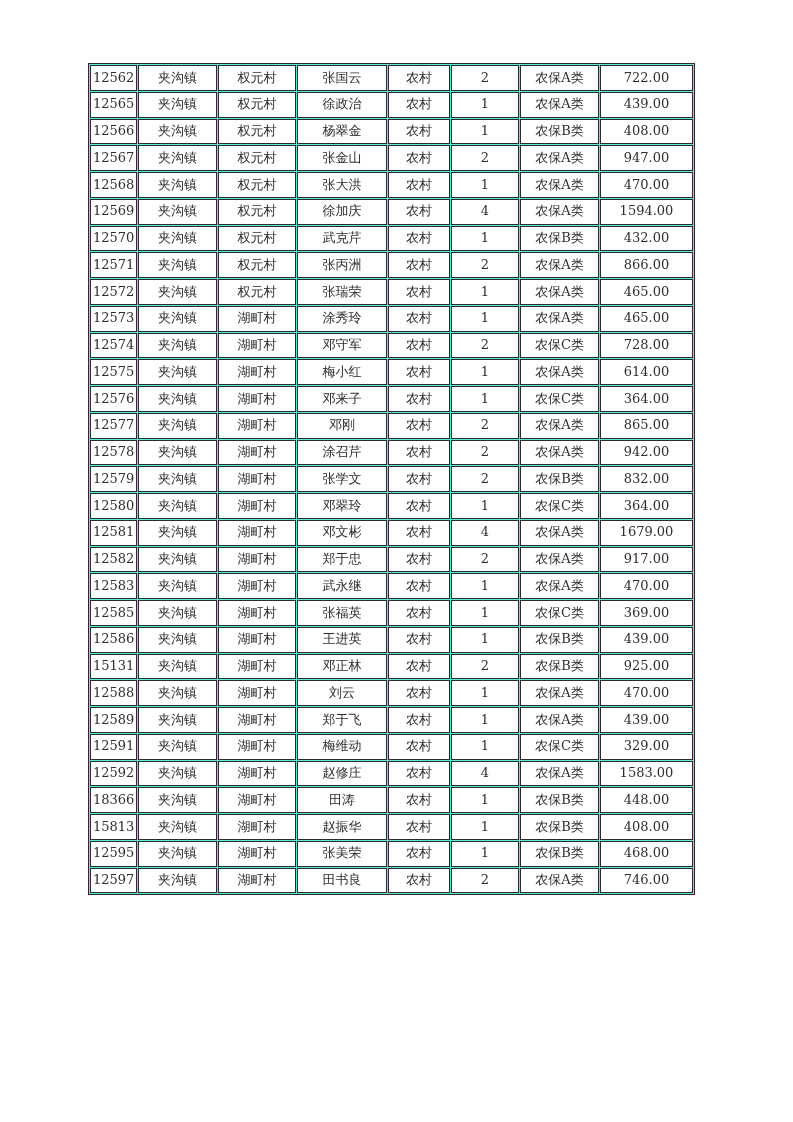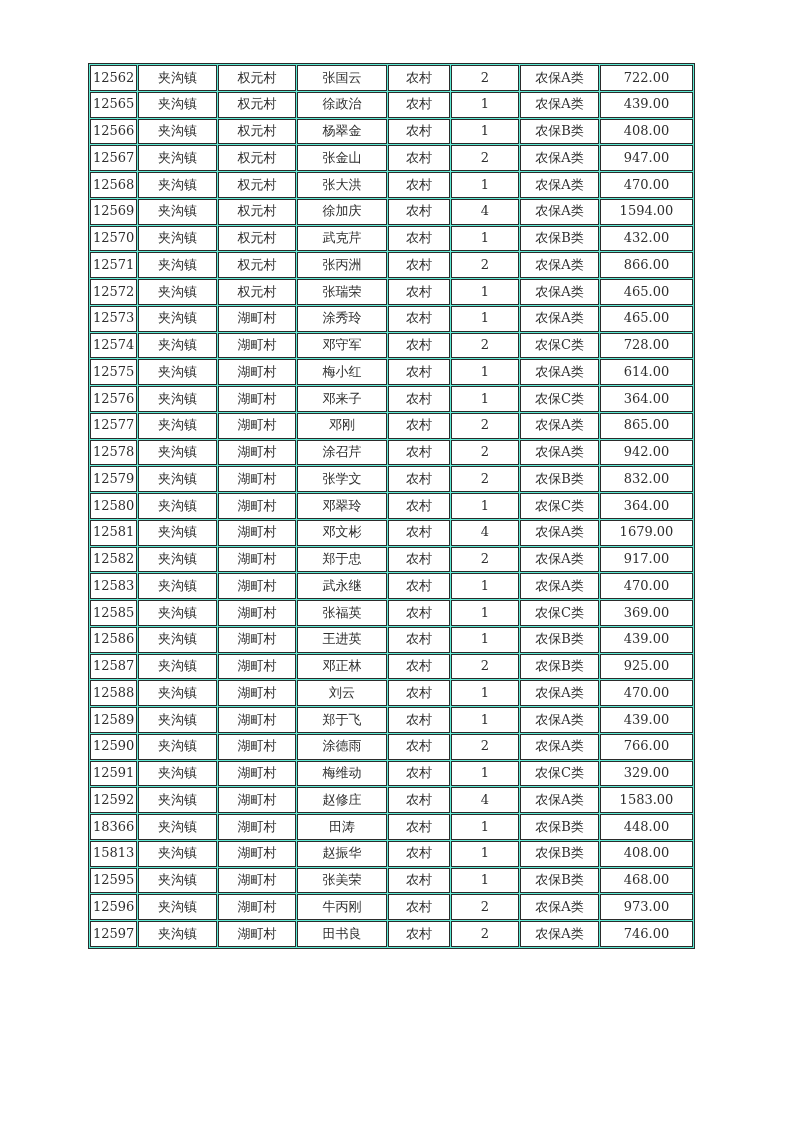--- a/index.html
+++ b/index.html
@@ -286,21 +286,21 @@
           <td>12586</td>
           <td>夹沟镇</td>
           <td>湖町村</td>
           <td>王进英</td>
           <td>农村</td>
           <td>1</td>
           <td>农保B类</td>
           <td>439.00</td>
         </tr>
         <tr>
-          <td>12587</td>
+          <td>15131</td>
           <td>夹沟镇</td>
           <td>湖町村</td>
           <td>邓正林</td>
           <td>农村</td>
           <td>2</td>
           <td>农保B类</td>
           <td>925.00</td>
         </tr>
         <tr>
           <td>12588</td>
@@ -316,30 +316,20 @@
           <td>12589</td>
           <td>夹沟镇</td>
           <td>湖町村</td>
           <td>郑于飞</td>
           <td>农村</td>
           <td>1</td>
           <td>农保A类</td>
           <td>439.00</td>
         </tr>
         <tr>
-          <td>12590</td>
-          <td>夹沟镇</td>
-          <td>湖町村</td>
-          <td>涂德雨</td>
-          <td>农村</td>
-          <td>2</td>
-          <td>农保A类</td>
-          <td>766.00</td>
-        </tr>
-        <tr>
           <td>12591</td>
           <td>夹沟镇</td>
           <td>湖町村</td>
           <td>梅维动</td>
           <td>农村</td>
           <td>1</td>
           <td>农保C类</td>
           <td>329.00</td>
         </tr>
         <tr>
@@ -374,30 +364,20 @@
         </tr>
         <tr>
           <td>12595</td>
           <td>夹沟镇</td>
           <td>湖町村</td>
           <td>张美荣</td>
           <td>农村</td>
           <td>1</td>
           <td>农保B类</td>
           <td>468.00</td>
-        </tr>
-        <tr>
-          <td>12596</td>
-          <td>夹沟镇</td>
-          <td>湖町村</td>
-          <td>牛丙刚</td>
-          <td>农村</td>
-          <td>2</td>
-          <td>农保A类</td>
-          <td>973.00</td>
         </tr>
         <tr>
           <td>12597</td>
           <td>夹沟镇</td>
           <td>湖町村</td>
           <td>田书良</td>
           <td>农村</td>
           <td>2</td>
           <td>农保A类</td>
           <td>746.00</td>

